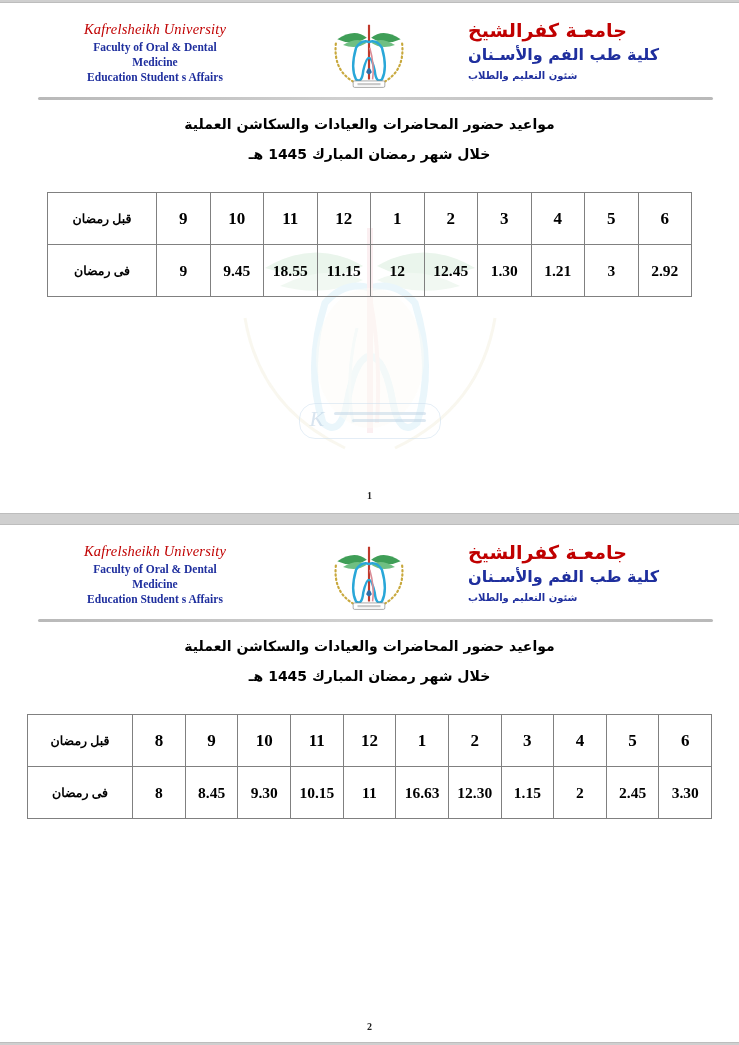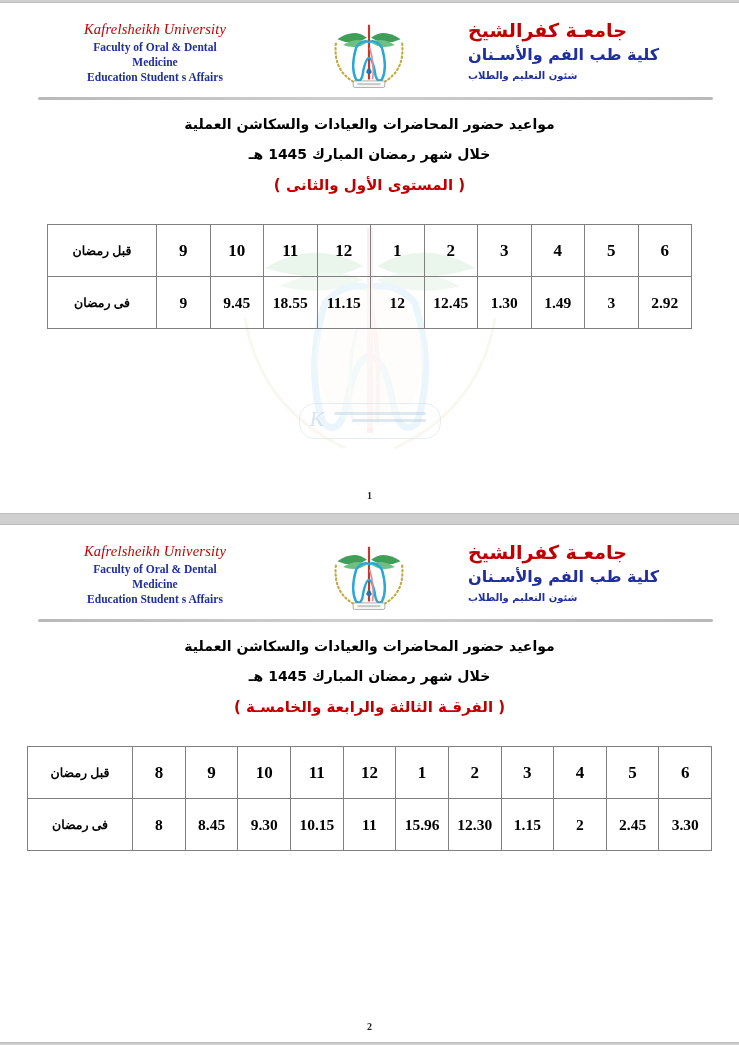--- a/index.html
+++ b/index.html
@@ -298,21 +298,20 @@
         <div class="fac">كلية طب الفم والأسـنان</div>
         <div class="dept">شئون التعليم والطلاب</div>
       </div>
     </div>
 
     <div class="hdr-rule"></div>
 
     <div class="titles">
       <div class="t-line">مواعيد حضور المحاضرات والعيادات والسكاشن العملية</div>
       <div class="t-line">خلال شهر رمضان المبارك 1445 هـ</div>
-      <div class="t-sub">( المستوى الأول والثانى )</div>
     </div>
 
     <div class="tbl-wrap">
       <table class="sched" id="tbl-1">
         <tbody>
           <tr>
             <td class="num">6</td>
             <td class="num">5</td>
             <td class="num">4</td>
             <td class="num">3</td>
@@ -320,21 +319,21 @@
             <td class="num">1</td>
             <td class="num">12</td>
             <td class="num">11</td>
             <td class="num">10</td>
             <td class="num">9</td>
             <td class="rowlab">قبل رمضان</td>
           </tr>
           <tr>
             <td class="time">2.92</td>
             <td class="time">3</td>
-            <td class="time">1.49</td>
+            <td class="time">1.21</td>
             <td class="time">1.30</td>
             <td class="time">12.45</td>
             <td class="time">12</td>
             <td class="time">11.15</td>
             <td class="time">18.55</td>
             <td class="time">9.45</td>
             <td class="time">9</td>
             <td class="rowlab">فى رمضان</td>
           </tr>
         </tbody>
@@ -378,21 +377,20 @@
         <div class="fac">كلية طب الفم والأسـنان</div>
         <div class="dept">شئون التعليم والطلاب</div>
       </div>
     </div>
 
     <div class="hdr-rule"></div>
 
     <div class="titles">
       <div class="t-line">مواعيد حضور المحاضرات والعيادات والسكاشن العملية</div>
       <div class="t-line">خلال شهر رمضان المبارك 1445 هـ</div>
-      <div class="t-sub">( الفرقـة الثالثة والرابعة والخامسـة )</div>
     </div>
 
     <div class="tbl-wrap">
       <table class="sched" id="tbl-2">
         <tbody>
           <tr>
             <td class="num">6</td>
             <td class="num">5</td>
             <td class="num">4</td>
             <td class="num">3</td>
@@ -404,21 +402,21 @@
             <td class="num">9</td>
             <td class="num">8</td>
             <td class="rowlab">قبل رمضان</td>
           </tr>
           <tr>
             <td class="time">3.30</td>
             <td class="time">2.45</td>
             <td class="time">2</td>
             <td class="time">1.15</td>
             <td class="time">12.30</td>
-            <td class="time">15.96</td>
+            <td class="time">16.63</td>
             <td class="time">11</td>
             <td class="time">10.15</td>
             <td class="time">9.30</td>
             <td class="time">8.45</td>
             <td class="time">8</td>
             <td class="rowlab">فى رمضان</td>
           </tr>
         </tbody>
       </table>
     </div>

